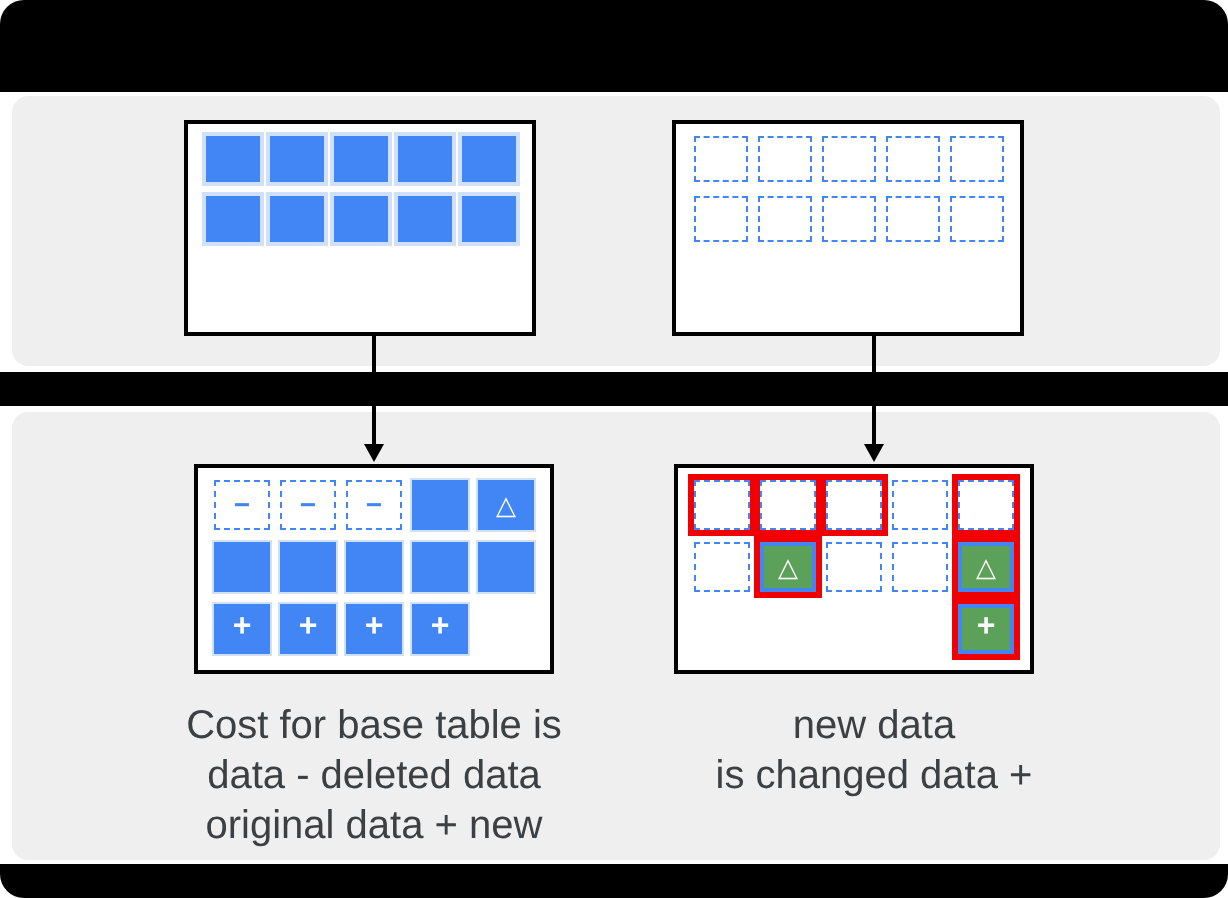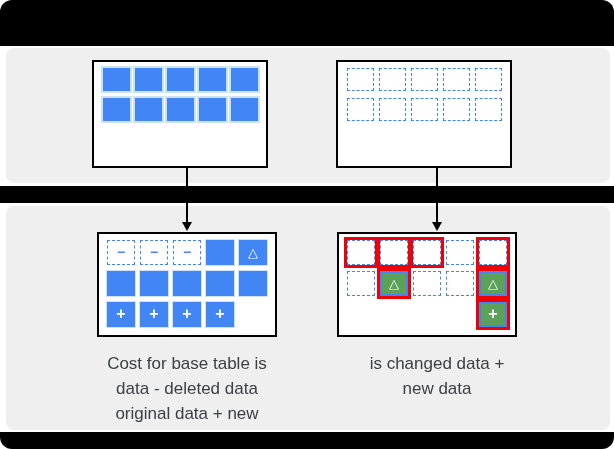--- a/index.html
+++ b/index.html
@@ -43,21 +43,21 @@
   .sym-delta{color:#fff;font-size:13px;}
   .sym-plus{color:#fff;font-size:16px;font-weight:bold;margin-top:-2px;}
 
   
   .arrow-line{position:absolute;width:2px;height:56px;top:168px;background:#000;}
   .arrow-head{position:absolute;width:0;height:0;top:222px;border-left:5px solid transparent;border-right:5px solid transparent;border-top:9px solid #000;}
   #arrow-line-left{left:186px;}  #arrow-head-left{left:182px;}
   #arrow-line-right{left:436px;} #arrow-head-right{left:432px;}
 
   
-  .caption{position:absolute;top:351px;width:230px;text-align:center;font-size:17px;line-height:25px;color:var(--text,#3C4043);}
+  .caption{position:absolute;top:351px;width:230px;text-align:center;font-size:20px;line-height:25px;color:var(--text,#3C4043);}
   #caption-left{left:72px;}
   #caption-right{left:322px;}
 </style>
 </head>
 <body>
 
 <div class="stage">
 
   <div class="panel panel-top"></div>
   <div class="panel panel-bottom"></div>
@@ -175,17 +175,17 @@
       </div>
     </div>
 
   <div class="caption" id="caption-left">
     <div>Cost for base table is</div>
     <div>data - deleted data</div>
     <div>original data + new</div>
   </div>
 
   <div class="caption" id="caption-right">
+    <div>new data</div>
     <div>is changed data +</div>
-    <div>new data</div>
   </div>
 
 </div>
 
 </body></html>

